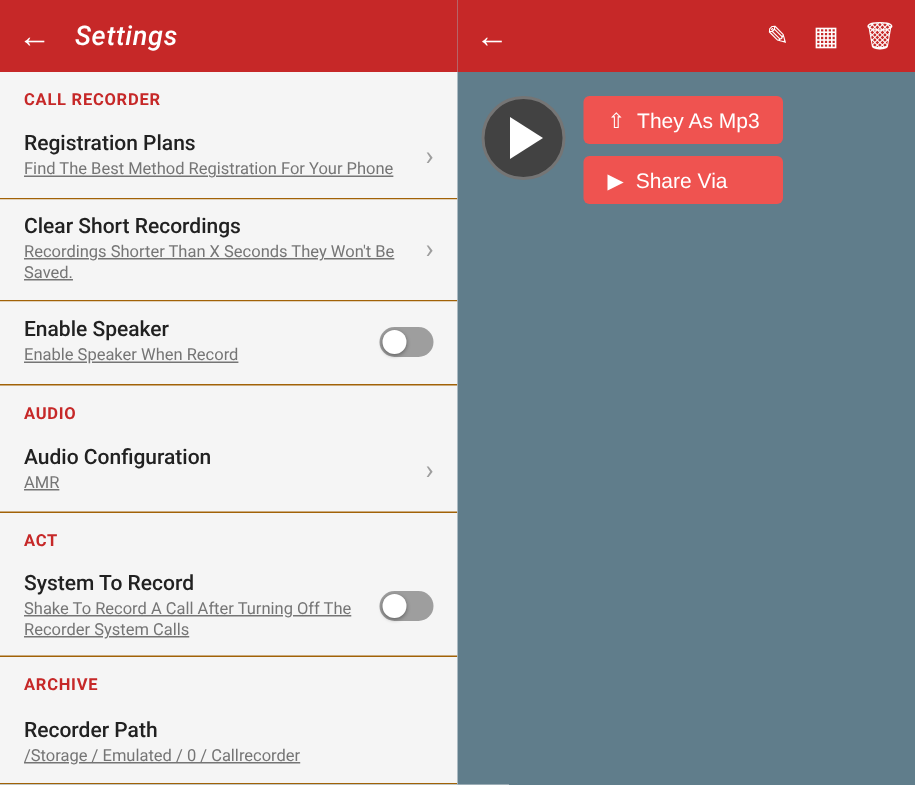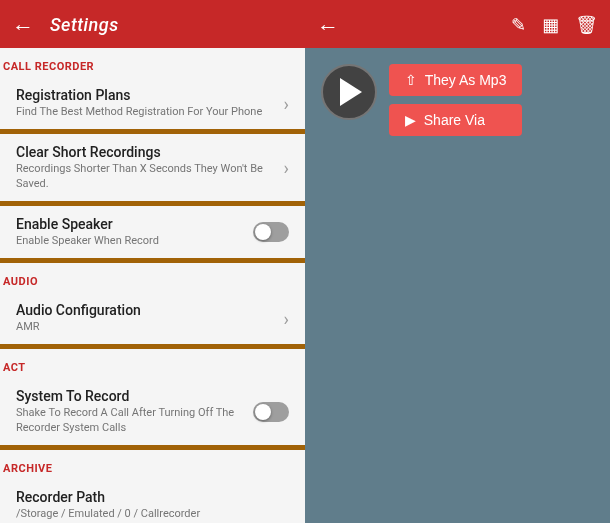--- a/index.html
+++ b/index.html
@@ -44,54 +44,55 @@
       letter-spacing: 0.5px;
       font-style: italic;
     }
 
     .settings-list {
       overflow-y: auto;
       flex: 1;
     }
 
     .section-header {
-      padding: 12px 3px 4px;
+      padding: 12px 16px 4px;
       font-size: 11px;
       font-weight: 700;
       color: #c62828;
       text-transform: uppercase;
       letter-spacing: 0.5px;
     }
 
     .setting-item {
       display: flex;
       align-items: center;
       padding: 10px 16px;
       background: #f5f5f5;
-      border-bottom: 5px solid #a16207;
+      border-bottom: 1px solid #a16207;
       cursor: pointer;
       min-height: 56px;
       justify-content: flex-end;
     }
 
     .setting-content {
       flex: 1;
     }
 
     .setting-title {
       font-size: 14px;
       color: #212121;
       font-weight: 500;
       margin-bottom: 2px;
     }
 
     .setting-subtitle {
       font-size: 11px;
       color: #757575;
       line-height: 1.3;
+      text-decoration: underline;
     }
 
     .chevron-icon {
       color: #9e9e9e;
       font-size: 18px;
       margin-left: 8px;
     }
 
     .toggle {
       width: 36px;

